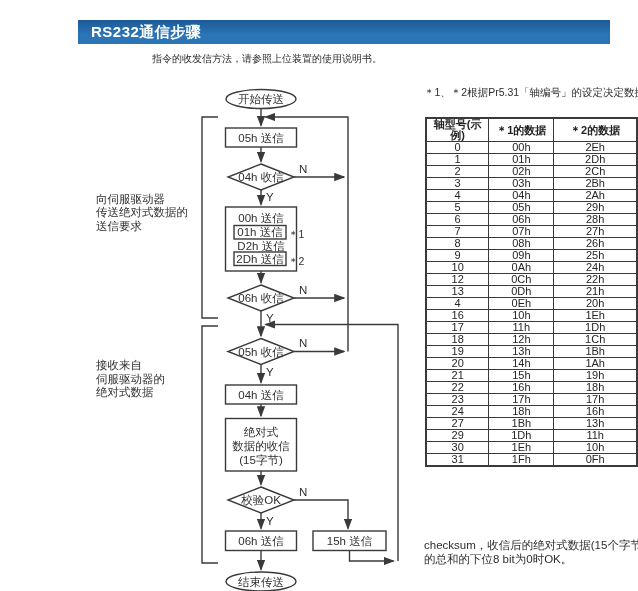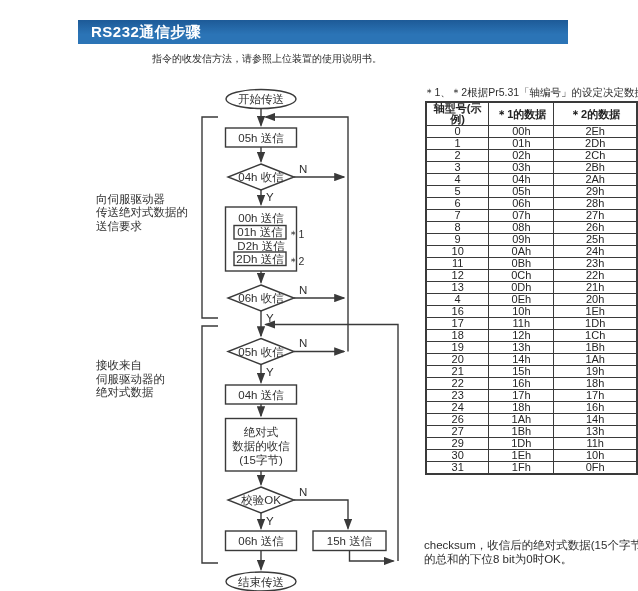--- a/index.html
+++ b/index.html
@@ -1,42 +1,42 @@
 <!DOCTYPE html>
 <html><head>
 <meta charset="utf-8">
 <style>
   * { margin:0; padding:0; box-sizing:border-box; }
   html,body { background:#ffffff; }
   body { font-family:"Liberation Sans", sans-serif; }
   #page { position:relative; width:638px; height:591px; background:#ffffff; overflow:hidden; }
 
   .title-bar {
-    position:absolute; left:78px; top:20px; width:490px; height:24px;
+    position:absolute; left:78px; top:20px; width:532px; height:24px;
     background:linear-gradient(180deg,#1d5a97 0%,#2b74b6 60%,#2b74b6 100%);
     color:#ffffff; font-weight:bold; font-size:15px; line-height:24px;
     padding-left:13px; letter-spacing:0.5px;
   }
   .subtitle {
     position:absolute; left:152px; top:52px;
     font-size:10px; color:#2e2e2e; white-space:nowrap;
   }
 
   #flow-svg { position:absolute; left:0; top:0; }
   #flow-svg text { font-family:"Liberation Sans", sans-serif; font-size:11.5px; fill:#303030; }
   #flow-svg text.small { font-size:10.5px; }
   #flow-svg .shape { fill:#ffffff; stroke:#3a3a3a; stroke-width:1.4; }
   #flow-svg .wire  { fill:none; stroke:#3a3a3a; stroke-width:1.4; }
 
   .table-note {
     position:absolute; left:424px; top:86px;
     font-size:10.5px; color:#2e2e2e; white-space:nowrap;
   }
   .axis-table {
-    position:absolute; left:425px; top:101px;
+    position:absolute; left:425px; top:117px;
     border-collapse:collapse; table-layout:fixed;
     border:2px solid #3a3a3a;
   }
   .axis-table th, .axis-table td {
     border:1px solid #3a3a3a; text-align:center; vertical-align:middle;
     color:#242424; padding:0; line-height:1;
   }
   .axis-table th { font-size:11px; font-weight:bold; height:14px; }
   .axis-table td { font-size:11px; height:12px; }
   .col-axis { width:68px; } .col-d1 { width:70px; } .col-d2 { width:90px; }
@@ -205,25 +205,20 @@
         <td>9</td>
         <td>09h</td>
         <td>25h</td>
       </tr>
         <tr>
         <td>10</td>
         <td>0Ah</td>
         <td>24h</td>
       </tr>
         <tr>
-        <td>11</td>
-        <td>0Bh</td>
-        <td>23h</td>
-      </tr>
-        <tr>
         <td>12</td>
         <td>0Ch</td>
         <td>22h</td>
       </tr>
         <tr>
         <td>13</td>
         <td>0Dh</td>
         <td>21h</td>
       </tr>
         <tr>
@@ -268,25 +263,20 @@
       </tr>
         <tr>
         <td>23</td>
         <td>17h</td>
         <td>17h</td>
       </tr>
         <tr>
         <td>24</td>
         <td>18h</td>
         <td>16h</td>
-      </tr>
-        <tr>
-        <td>26</td>
-        <td>1Ah</td>
-        <td>14h</td>
       </tr>
         <tr>
         <td>27</td>
         <td>1Bh</td>
         <td>13h</td>
       </tr>
         <tr>
         <td>29</td>
         <td>1Dh</td>
         <td>11h</td>

